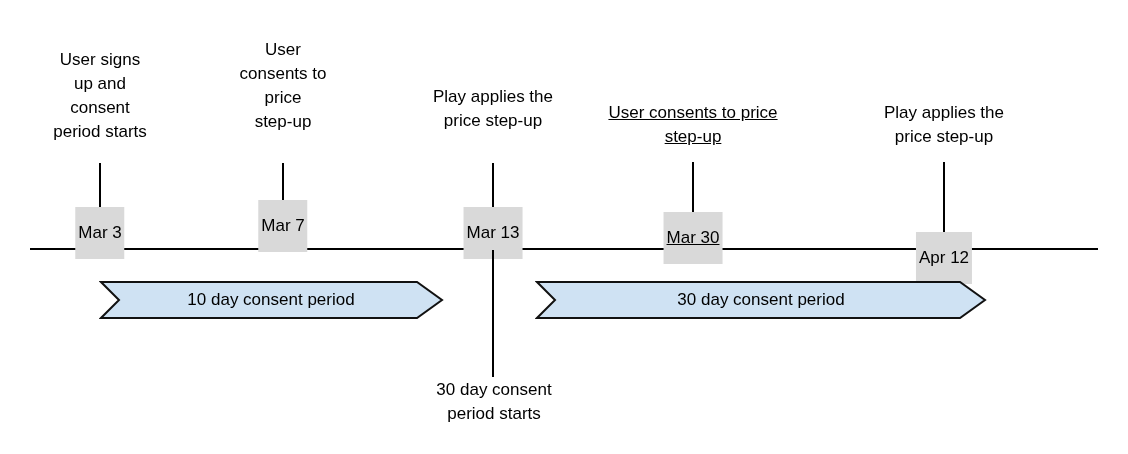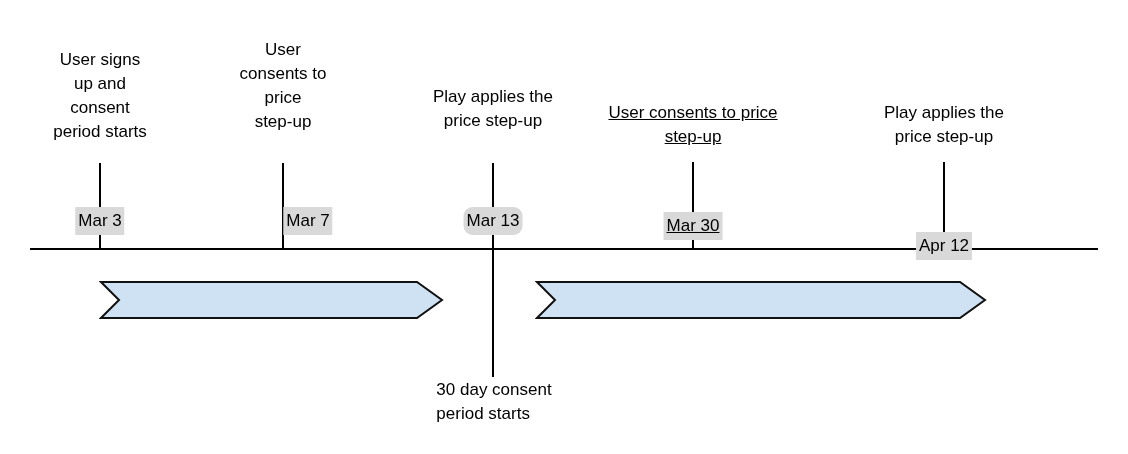--- a/index.html
+++ b/index.html
@@ -25,21 +25,21 @@
     position: absolute;
     width: 2px;
     background: #000000;
   }
   .date-label {
     position: absolute;
     transform: translateX(-50%);
     background: #d9d9d9;
     font-size: 17px;
     line-height: 20px;
-    padding: 4px 3px;
+    padding: 16px 3px;
     white-space: nowrap;
   }
   .hline {
     position: absolute;
     left: 30px;
     top: 248px;
     width: 1068px;
     height: 2px;
     background: #000000;
   }
@@ -49,21 +49,21 @@
     top: 250px;
     width: 2px;
     height: 127px;
     background: #000000;
   }
   .annotation {
     position: absolute;
     left: 494px;
     top: 378px;
     transform: translateX(-50%);
-    text-align: left;
+    text-align: center;
     white-space: pre-line;
     font-size: 17px;
     line-height: 24px;
     width: max-content;
   }
   .period-arrow-svg { position: absolute; }
   .period-label {
     position: absolute;
     transform: translate(-50%, -50%);
     font-size: 17px;
@@ -82,42 +82,44 @@
 up and
 consent
 period starts</div>
   <div class="date-label" style="left:100px; top:207px;">Mar 3</div>
 
   <div class="tick" style="left:282px; top:163px; height:85px;"></div>
   <div class="event-label" style="left:283px; top:38px;">User
 consents to
 price
 step-up</div>
-  <div class="date-label" style="left:283px; top:207px;margin-left:25px;">Mar 7</div>
+  <div class="date-label" style="left:283px; top:200px;">Mar 7</div>
 
   <div class="tick" style="left:492px; top:163px; height:85px;"></div>
   <div class="event-label" style="left:493px; top:85px;">Play applies the
 price step-up</div>
-  <div class="date-label" style="left:493px; top:207px;border-radius:9px;">Mar 13</div>
+  <div class="date-label" style="left:493px; top:207px;">Mar 13</div>
 
   <div class="tick" style="left:692px; top:162px; height:86px;"></div>
   <div class="event-label" style="left:693px; top:101px;text-decoration:underline;">User consents to price
 step-up</div>
   <div class="date-label" style="left:693px; top:212px;text-decoration:underline;">Mar 30</div>
 
   <div class="tick" style="left:943px; top:162px; height:86px;"></div>
   <div class="event-label" style="left:944px; top:101px;">Play applies the
 price step-up</div>
   <div class="date-label" style="left:944px; top:212px;margin-top:20px;">Apr 12</div>
 
   <svg class="period-arrow-svg" style="left:99px; top:280px;" width="345" height="40" viewBox="0 0 345 40">
     <polygon points="2,2 318,2 343,20 318,38 2,38 20,20" fill="#cfe2f3" stroke="#111111" stroke-width="2" stroke-linejoin="miter"></polygon>
   </svg>
+  <div class="period-label" style="left:271px; top:300px;">10 day consent period</div>
 
   <svg class="period-arrow-svg" style="left:535px; top:280px;" width="452" height="40" viewBox="0 0 452 40">
     <polygon points="2,2 425,2 450,20 425,38 2,38 20,20" fill="#cfe2f3" stroke="#111111" stroke-width="2" stroke-linejoin="miter"></polygon>
   </svg>
+  <div class="period-label" style="left:761px; top:300px;">30 day consent period</div>
 
   <div class="descender"></div>
   <div class="annotation">30 day consent
 period starts</div>
 
 </div>
 
 </body></html>

